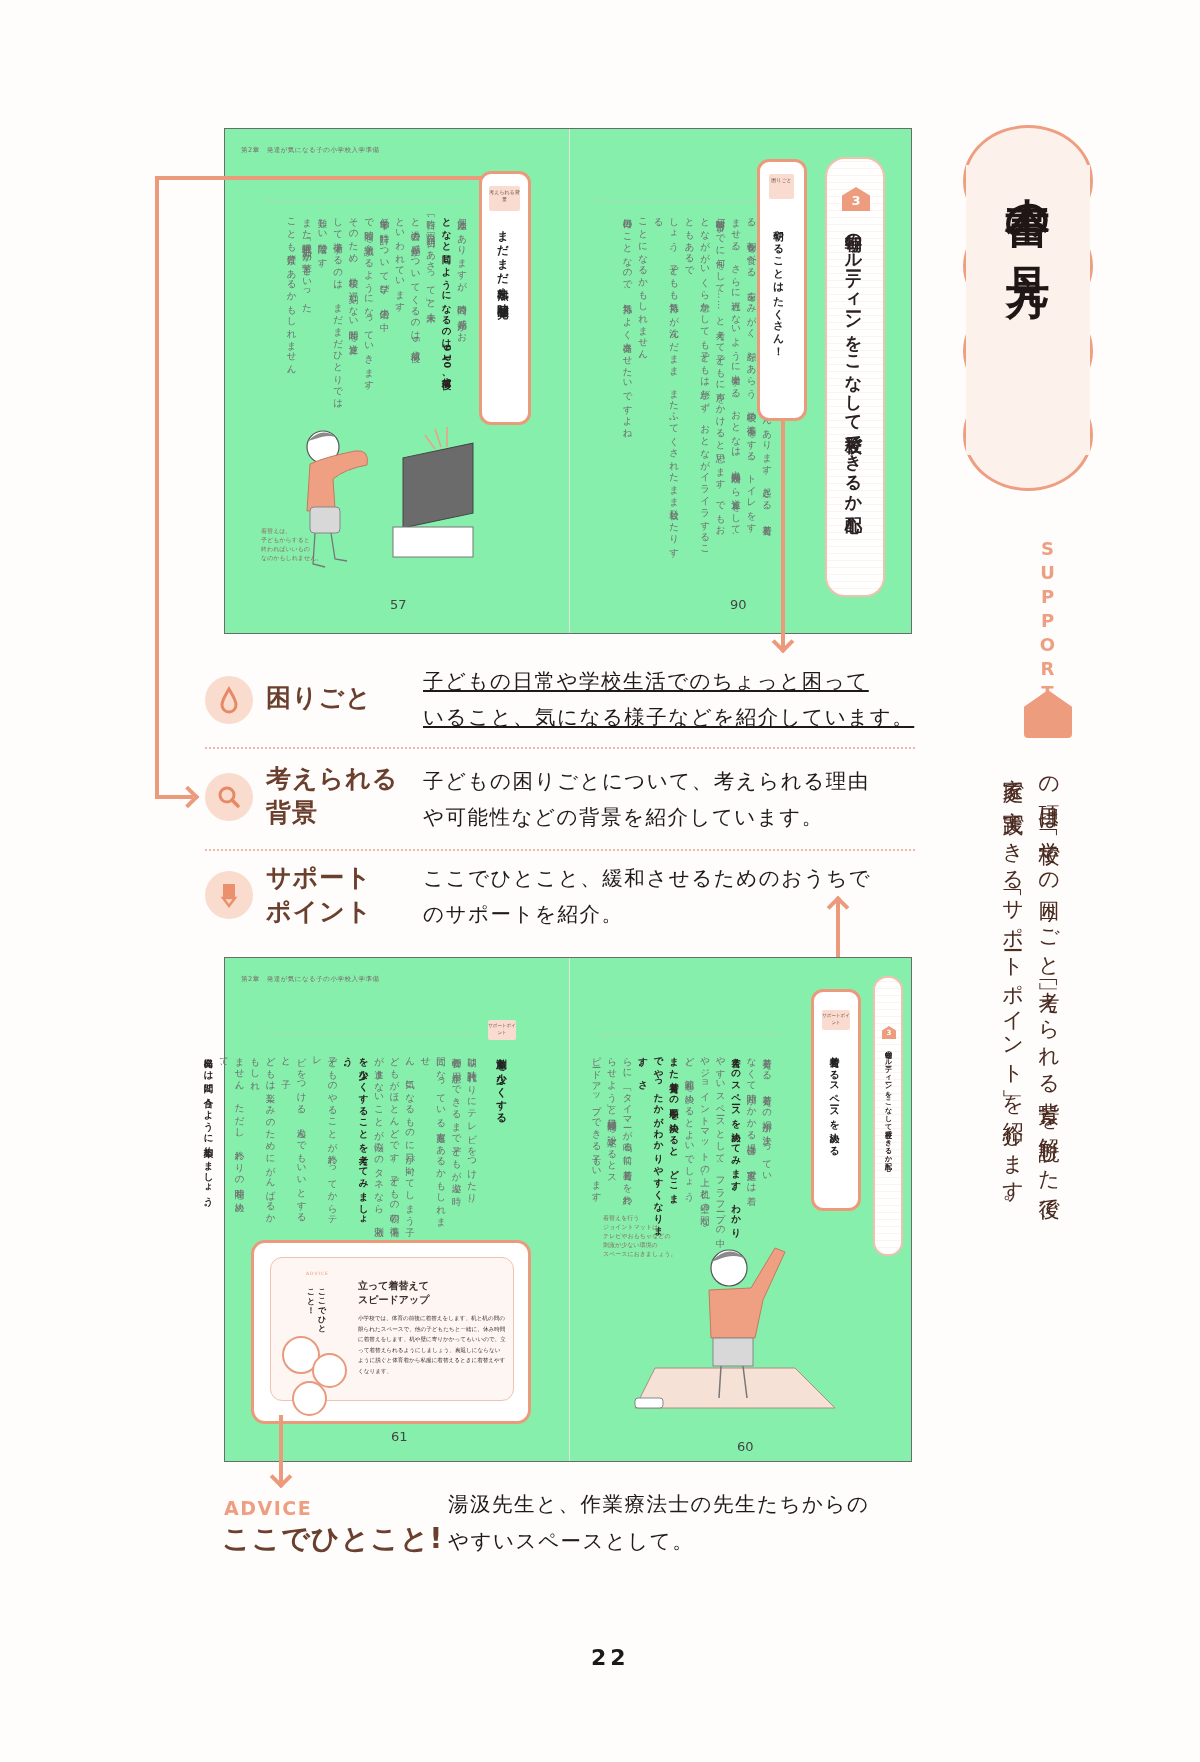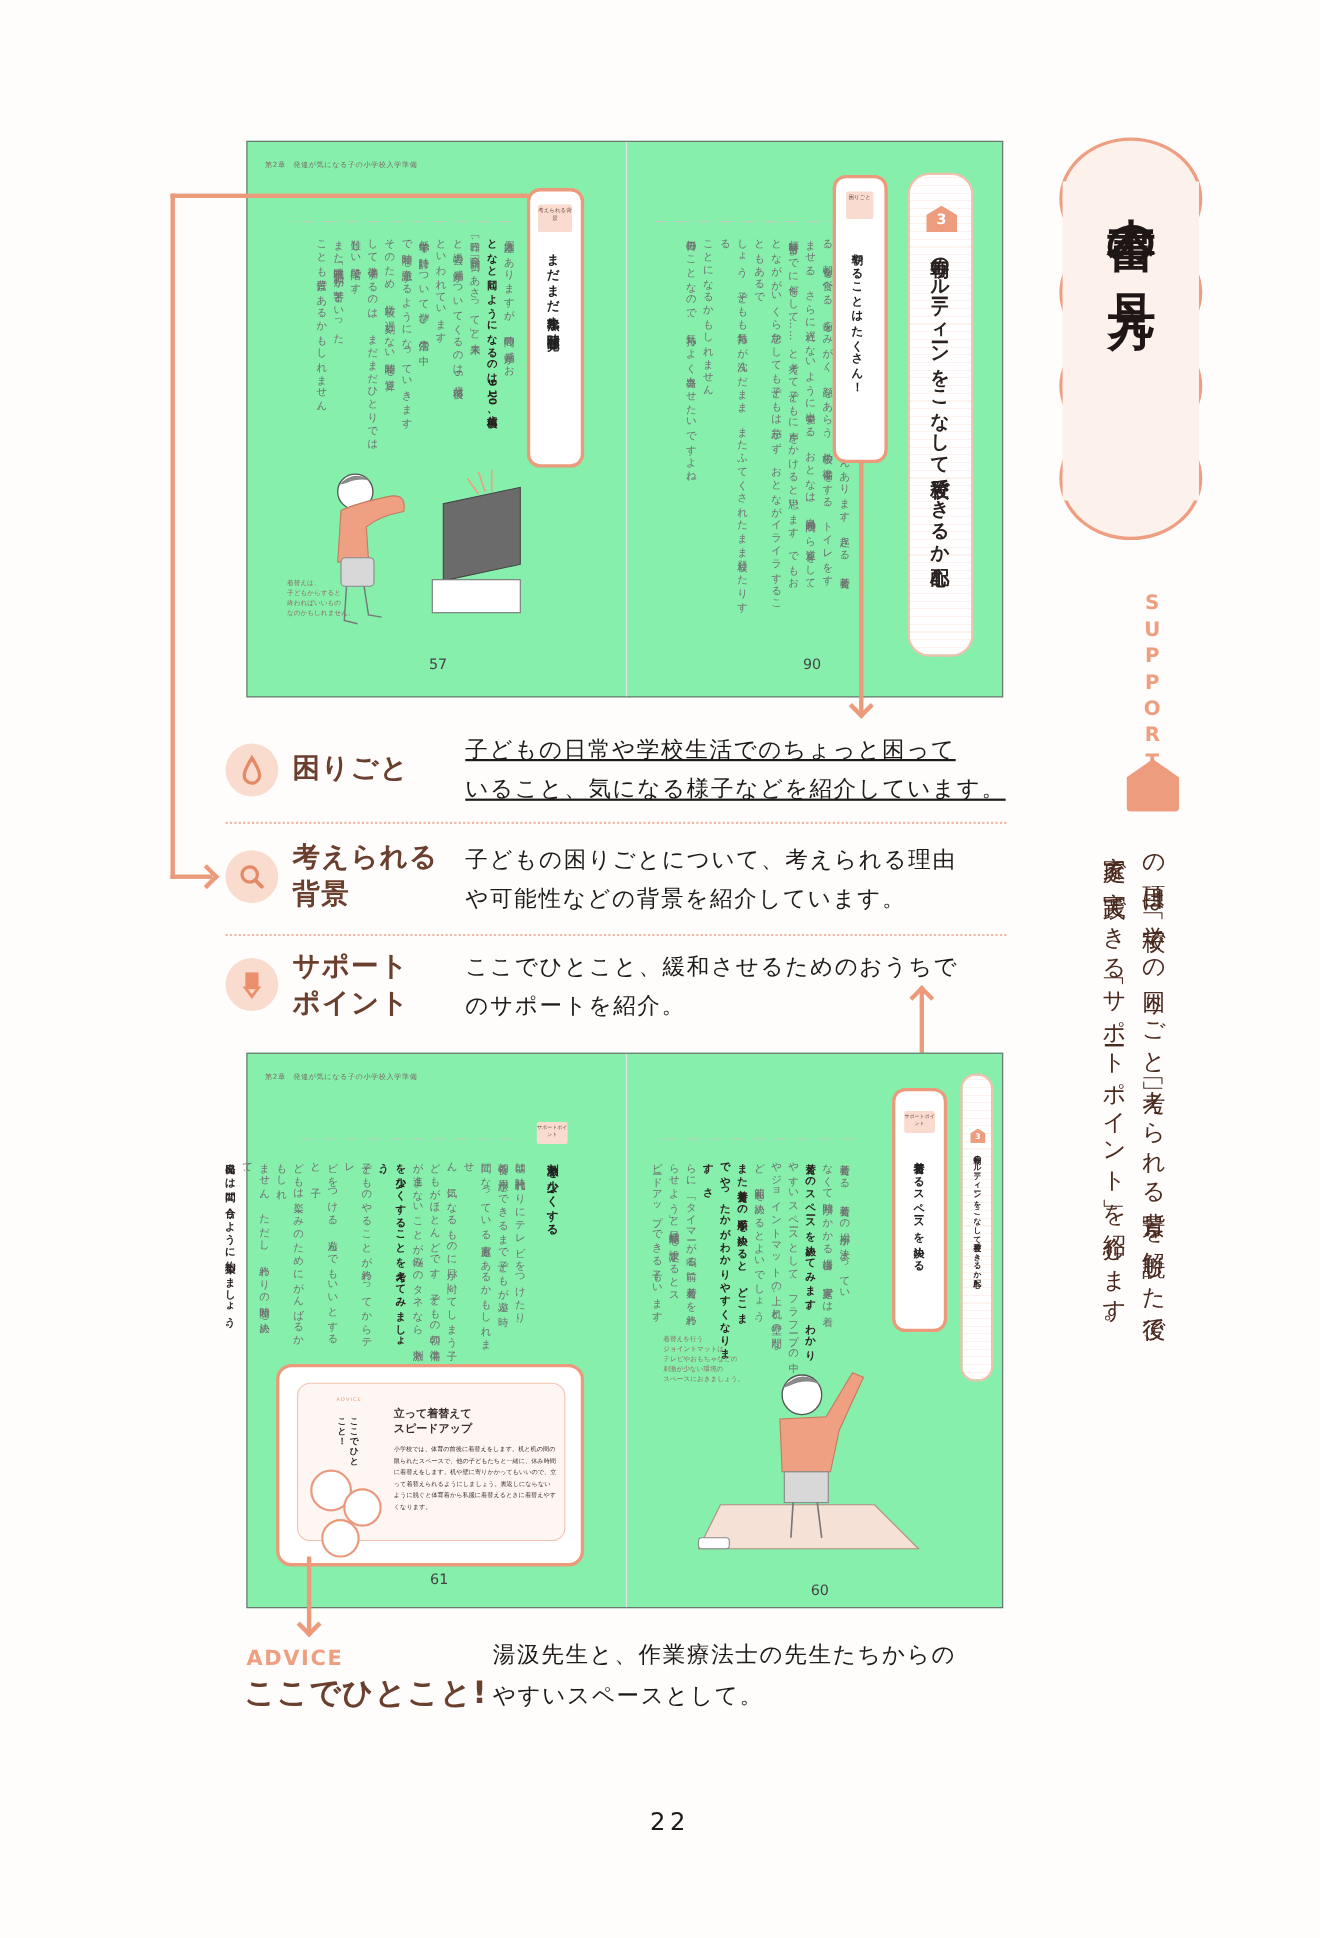--- a/index.html
+++ b/index.html
@@ -35,21 +35,21 @@
   .cloud { position:absolute; left:963px; top:125px; width:130px; height:366px; }
   .cloud .blob { position:absolute; left:0; width:130px; height:112px; border-radius:50%; background:#fdf1ec; border:3px solid #ee9f82; box-sizing:border-box; }
   .cloud .fill { position:absolute; left:3px; width:124px; background:#fdf1ec; }
   .cloud-title { position:absolute; left:0; top:38px; width:130px; writing-mode:vertical-rl; text-orientation:upright; font-size:44px; font-weight:bold; color:#1f1715; letter-spacing:6px; line-height:130px; text-align:center; }
   .support-word { position:absolute; left:1037px; top:538px; writing-mode:vertical-rl; text-orientation:upright; font-size:18px; font-weight:bold; color:#ee9f82; letter-spacing:3px; }
   .support-house { position:absolute; left:1024px; top:690px; width:48px; height:48px; background:#ee9c7e; clip-path:polygon(50% 0,100% 35%,100% 100%,0 100%,0 35%); border-radius:4px; }
   .right-col { position:absolute; writing-mode:vertical-rl; text-orientation:upright; font-size:21px; color:#4b2b20; letter-spacing:3px; font-weight:500; }
   .advice-en { position:absolute; left:224px; top:1497px; font-size:19px; font-weight:bold; color:#ee9f82; letter-spacing:1.5px; }
   .advice-jp { position:absolute; left:222px; top:1520px; font-size:28px; font-weight:bold; color:#6b3f2e; letter-spacing:1px; }
   .advice-desc { position:absolute; left:448px; top:1486px; font-size:20.5px; line-height:37px; color:#1f1a18; letter-spacing:1.5px; }
-  .page22 { position:absolute; left:591px; top:1645px; font-size:22px; font-weight:normal; color:#1a1a1a; letter-spacing:4px; }
+  .page22 { position:absolute; left:591px; top:1645px; font-size:22px; font-weight:bold; color:#1a1a1a; letter-spacing:4px; }
   
   .advice-box { position:absolute; border:3.5px solid #ec9a7c; border-radius:14px; background:#fff; box-sizing:border-box; }
   .advice-inner { position:absolute; border:1.5px solid #f2c3b0; border-radius:12px; background:#fdf6f2; }
   .face { position:absolute; border-radius:50%; border:2px solid #e99a7e; background:#fff; box-sizing:border-box; }
 </style>
 </head>
 <body>
 
 <div class="spread" style="top:128px; height:506px;">
   <div class="spine"></div>

